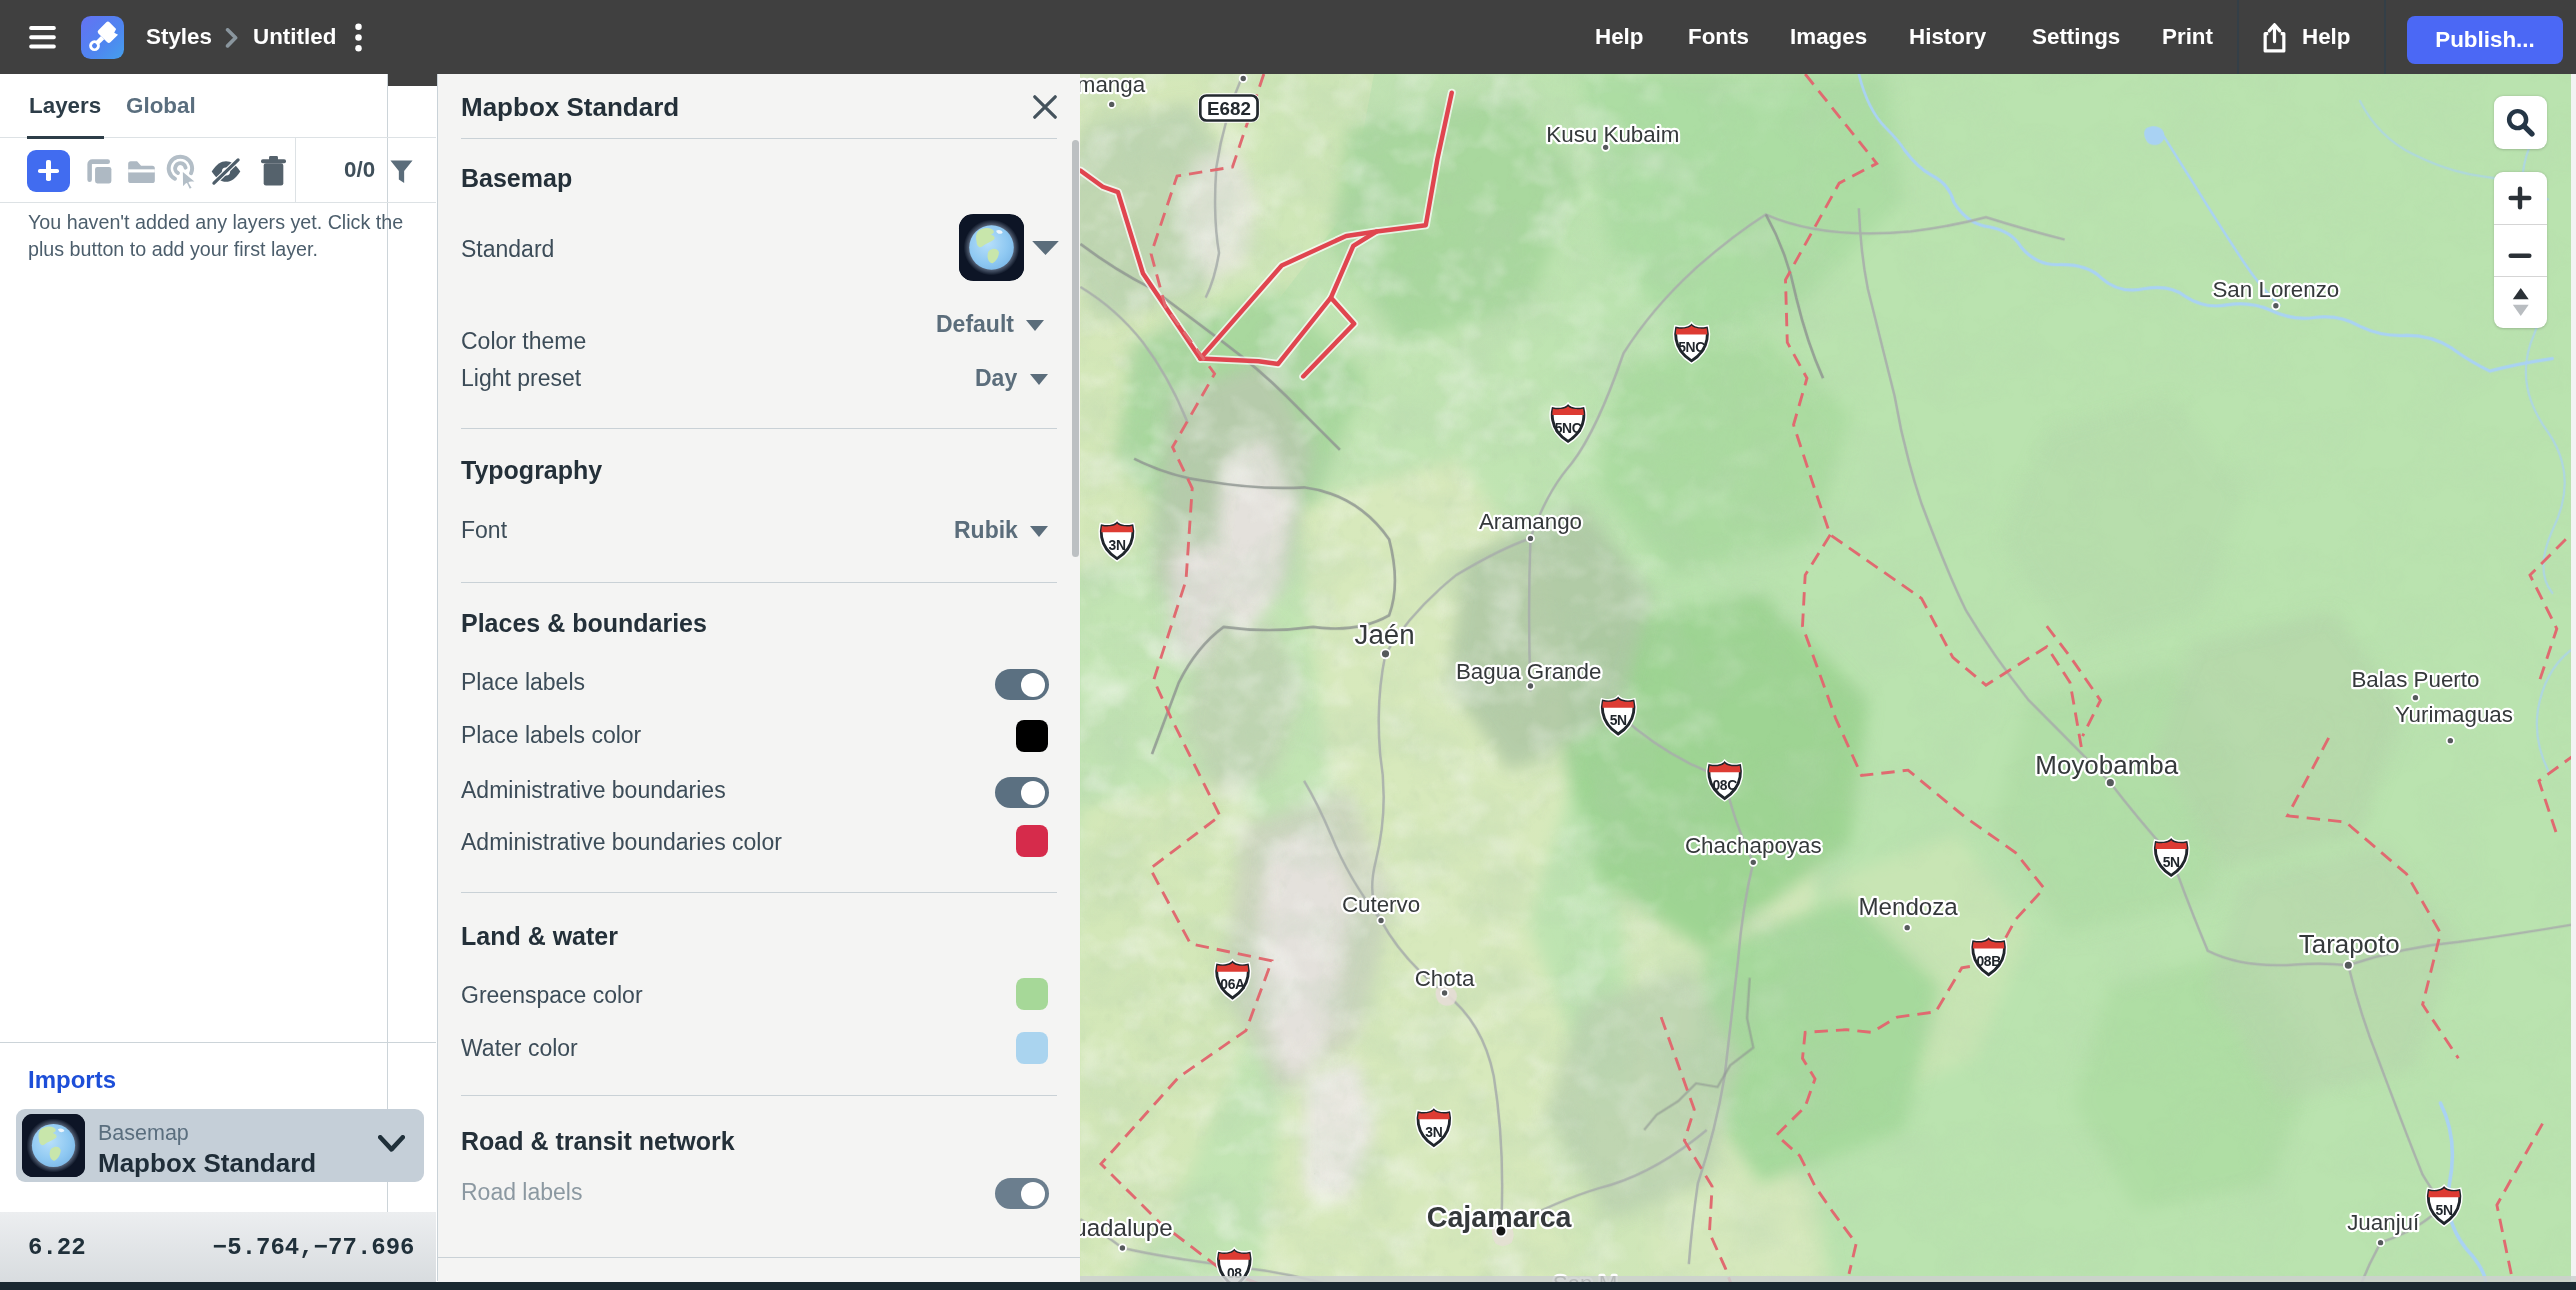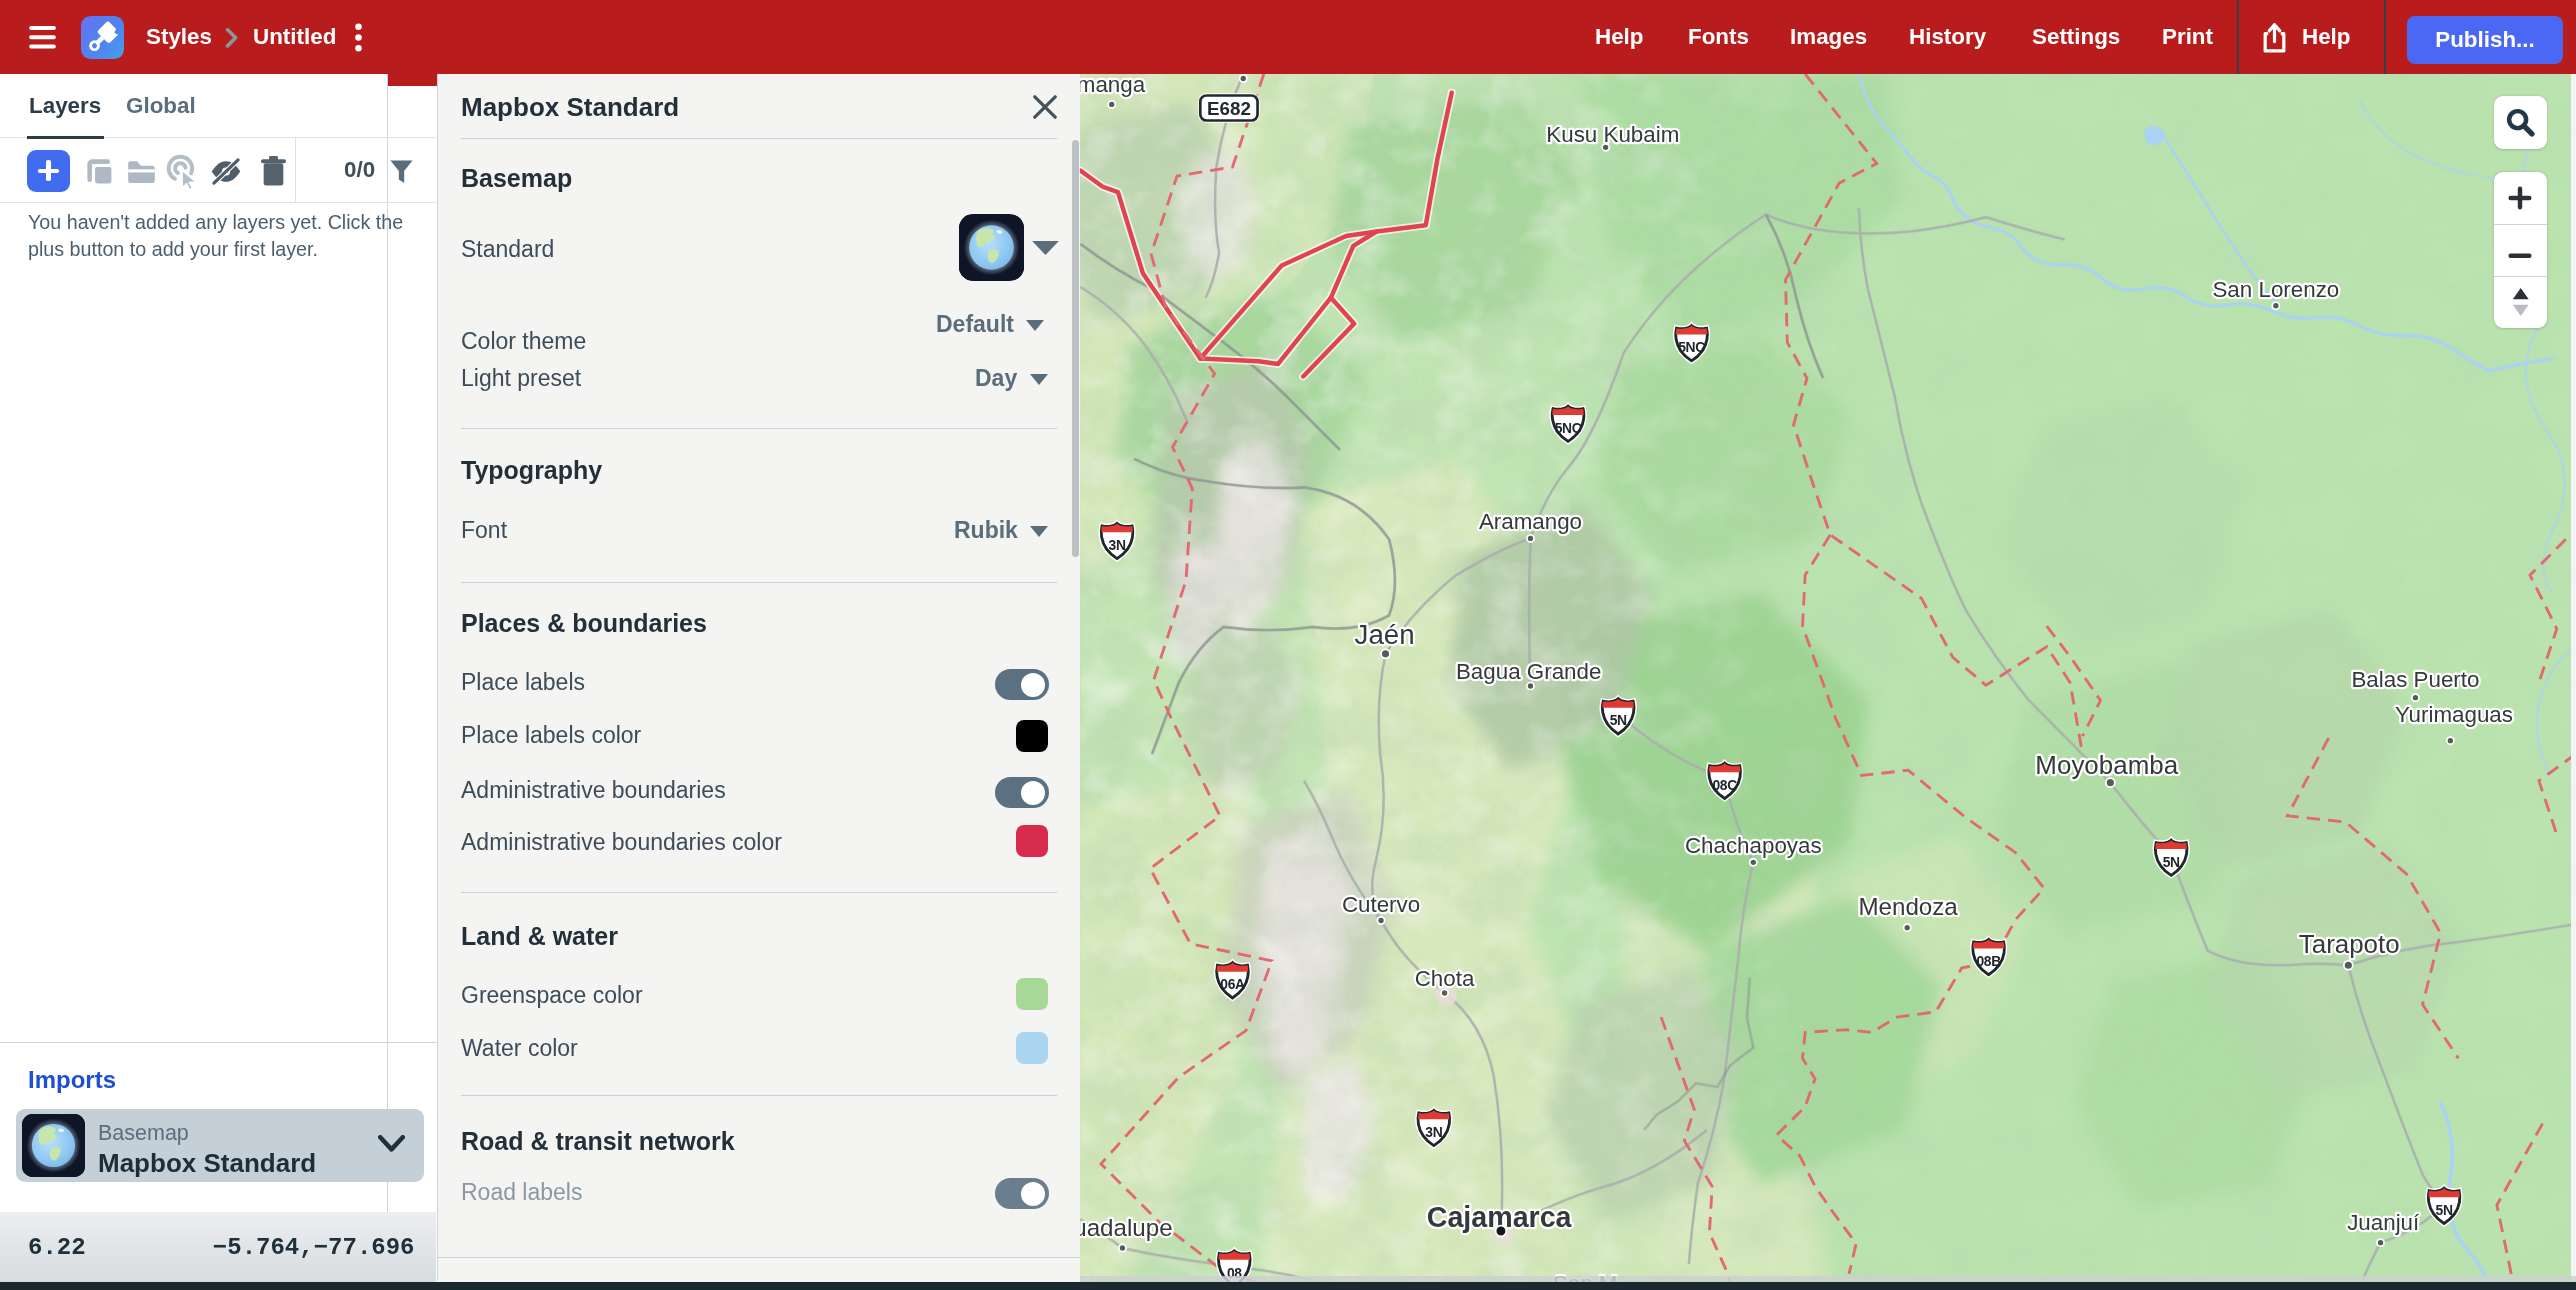--- a/index.html
+++ b/index.html
@@ -1,21 +1,21 @@
 <!DOCTYPE html>
 <html style="font-size:14.3px"><head>
 <meta charset="utf-8">
 <style>
   * { margin:0; padding:0; box-sizing:border-box; }
   html,body { width:2576px; height:1291px; overflow:hidden; font-family:"Liberation Sans", sans-serif; background:#fff; }
   .abs { position:absolute; }
   #app { position:relative; width:2576px; height:1291px; }
 
   
-  #topbar { position:absolute; left:0; top:0; width:2576px; height:86px; background:#b91c1c; }
+  #topbar { position:absolute; left:0; top:0; width:2576px; height:86px; background:#404040; }
   #topbar .mi { position:absolute; top:0; height:74px; line-height:74px; color:#fff; font-weight:bold; font-size:22.4px; }
   .tdiv { position:absolute; top:0; width:1.8px; height:74px; background:#343f47; }
   #logo { position:absolute; left:81px; top:16px; width:43px; height:43px; border-radius:9.8px;
           background:linear-gradient(135deg,#6472f3 0%,#4e86f0 60%,#45a0ec 100%); }
   #crumbs { position:absolute; left:146px; top:0; height:74px; line-height:74px; color:#fff; font-size:22.4px; font-weight:bold; }
   #edited { position:absolute; left:391px; top:0; height:74px; line-height:75px; color:#aeb9c1; font-size:20.6px; }
   #publish { position:absolute; left:2407px; top:16px; width:156px; height:48px; background:#4b68f5; border-radius:8px;
              color:#fff; font-weight:bold; font-size:22.4px; text-align:center; line-height:48px; }
 
   

